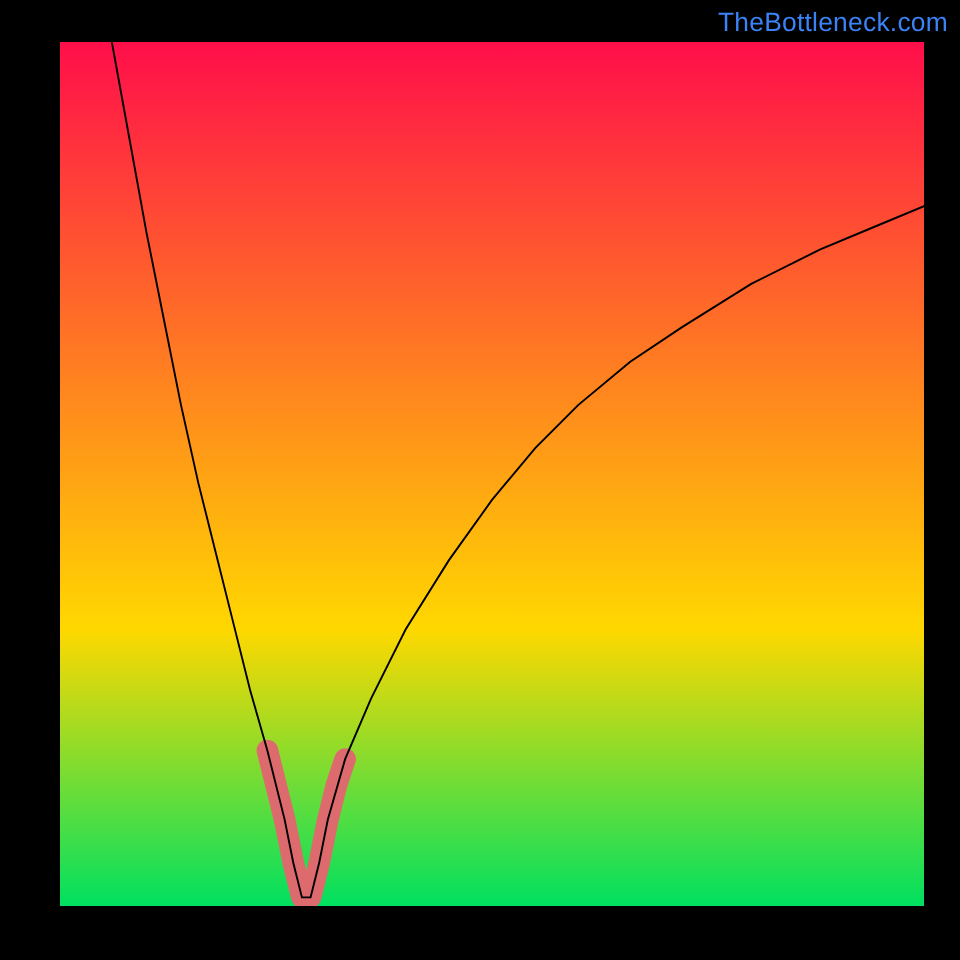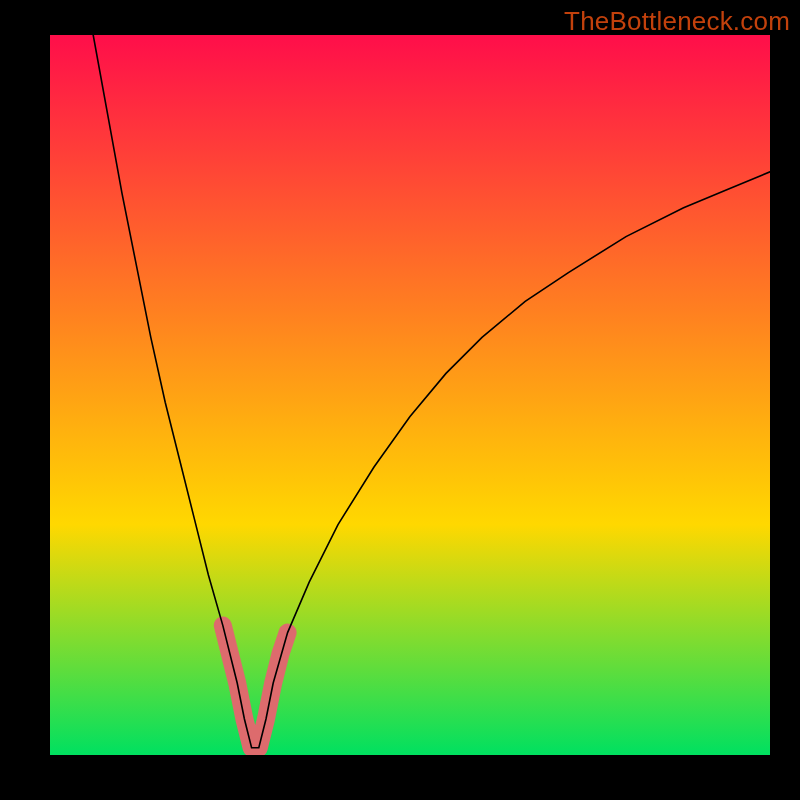--- a/index.html
+++ b/index.html
@@ -14,22 +14,22 @@
     position: relative;
     width: 800px;
     height: 800px;
     background: #000;
   }
   .watermark {
     position: absolute;
     top: 6px;
     right: 10px;
     font-family: Arial, Helvetica, sans-serif;
-    font-size: 26px;
-    color: #c2410c;
+    font-size: 22px;
+    color: #3b82f6;
     letter-spacing: 0.2px;
     z-index: 10;
   }
   svg.plot {
     position: absolute;
     left: 50px;
     top: 35px;
     width: 720px;
     height: 720px;
     display: block;

